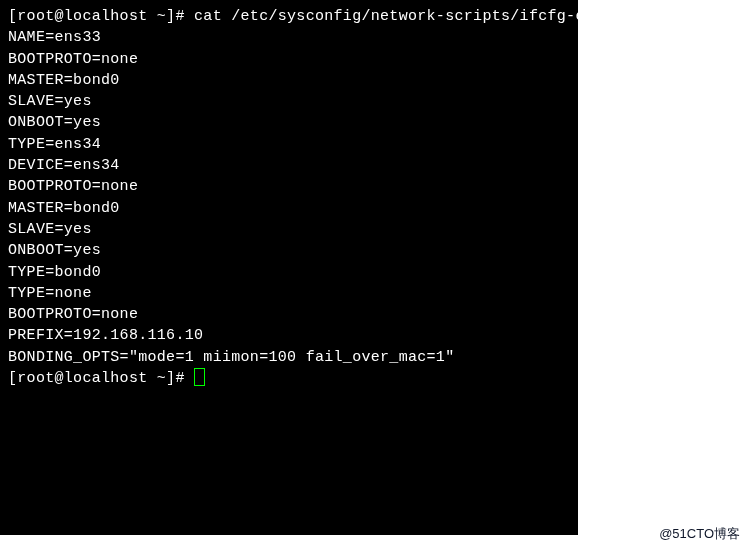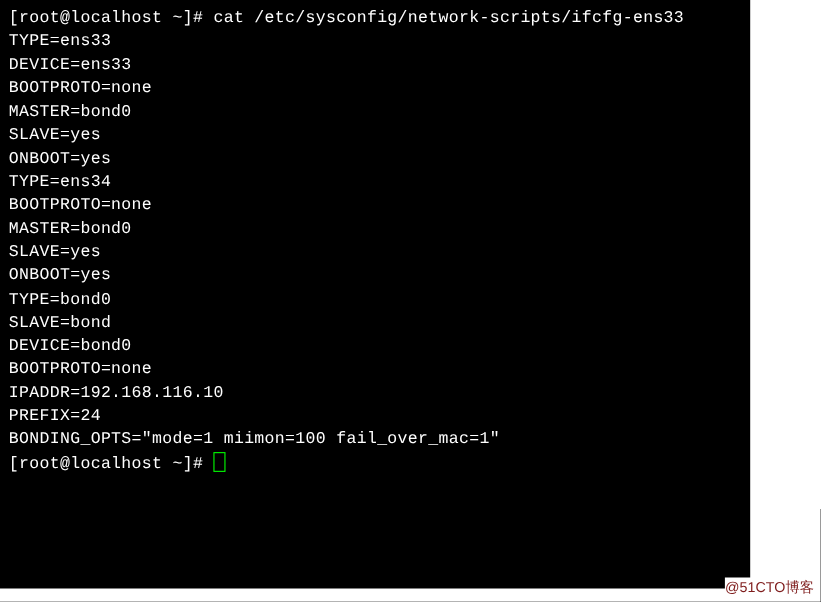--- a/index.html
+++ b/index.html
@@ -11,21 +11,21 @@
     height: 547px;
     overflow: hidden;
     position: relative;
   }
   .terminal {
     background: #000000;
     color: #ffffff;
     padding: 6px 8px;
     font-size: 15px;
     line-height: 1.42;
-    width: 682px;
+    width: 578px;
     height: 535px;
     box-sizing: border-box;
     letter-spacing: 0.3px;
   }
   .prompt-line {
     white-space: pre;
   }
   .line {
     white-space: pre;
   }
@@ -35,50 +35,48 @@
     height: 16px;
     border: 1px solid #00ff00;
     background: transparent;
     vertical-align: middle;
     margin-bottom: 2px;
   }
   .watermark {
     position: absolute;
     right: 6px;
     bottom: 4px;
-    color: #7f1d1d;
+    color: #0f172a;
     font-family: Arial, sans-serif;
     font-size: 13px;
     background: #ffffff;
   }
 </style>
 </head>
 <body>
 
 <div class="terminal">
 
   <div class="prompt-line"><span>[root@localhost ~]# </span><span>cat /etc/sysconfig/network-scripts/ifcfg-ens33</span></div>
-  <div class="line">TYPE=ens33</div>
-  <div class="line">DEVICE=ens33</div>
+  <div class="line">NAME=ens33</div>
   <div class="line">BOOTPROTO=none</div>
   <div class="line">MASTER=bond0</div>
   <div class="line">SLAVE=yes</div>
   <div class="line">ONBOOT=yes</div>
 
   <div class="line">TYPE=ens34</div>
+  <div class="line">DEVICE=ens34</div>
   <div class="line">BOOTPROTO=none</div>
   <div class="line">MASTER=bond0</div>
   <div class="line">SLAVE=yes</div>
   <div class="line">ONBOOT=yes</div>
 
   <div class="line">TYPE=bond0</div>
-  <div class="line">SLAVE=bond</div>
-  <div class="line">DEVICE=bond0</div>
+  <div class="line">TYPE=none</div>
   <div class="line">BOOTPROTO=none</div>
-  <div class="line">IPADDR=192.168.116.10</div>
-  <div class="line">PREFIX=24</div>
+  <div class="line">PREFIX=192.168.116.10</div>
   <div class="line">BONDING_OPTS="mode=1 miimon=100 fail_over_mac=1"</div>
 
   <div class="prompt-line"><span>[root@localhost ~]# </span><span class="cursor"></span></div>
 
 </div>
 
 <div class="watermark">@51CTO博客</div>
 
 </body></html>

